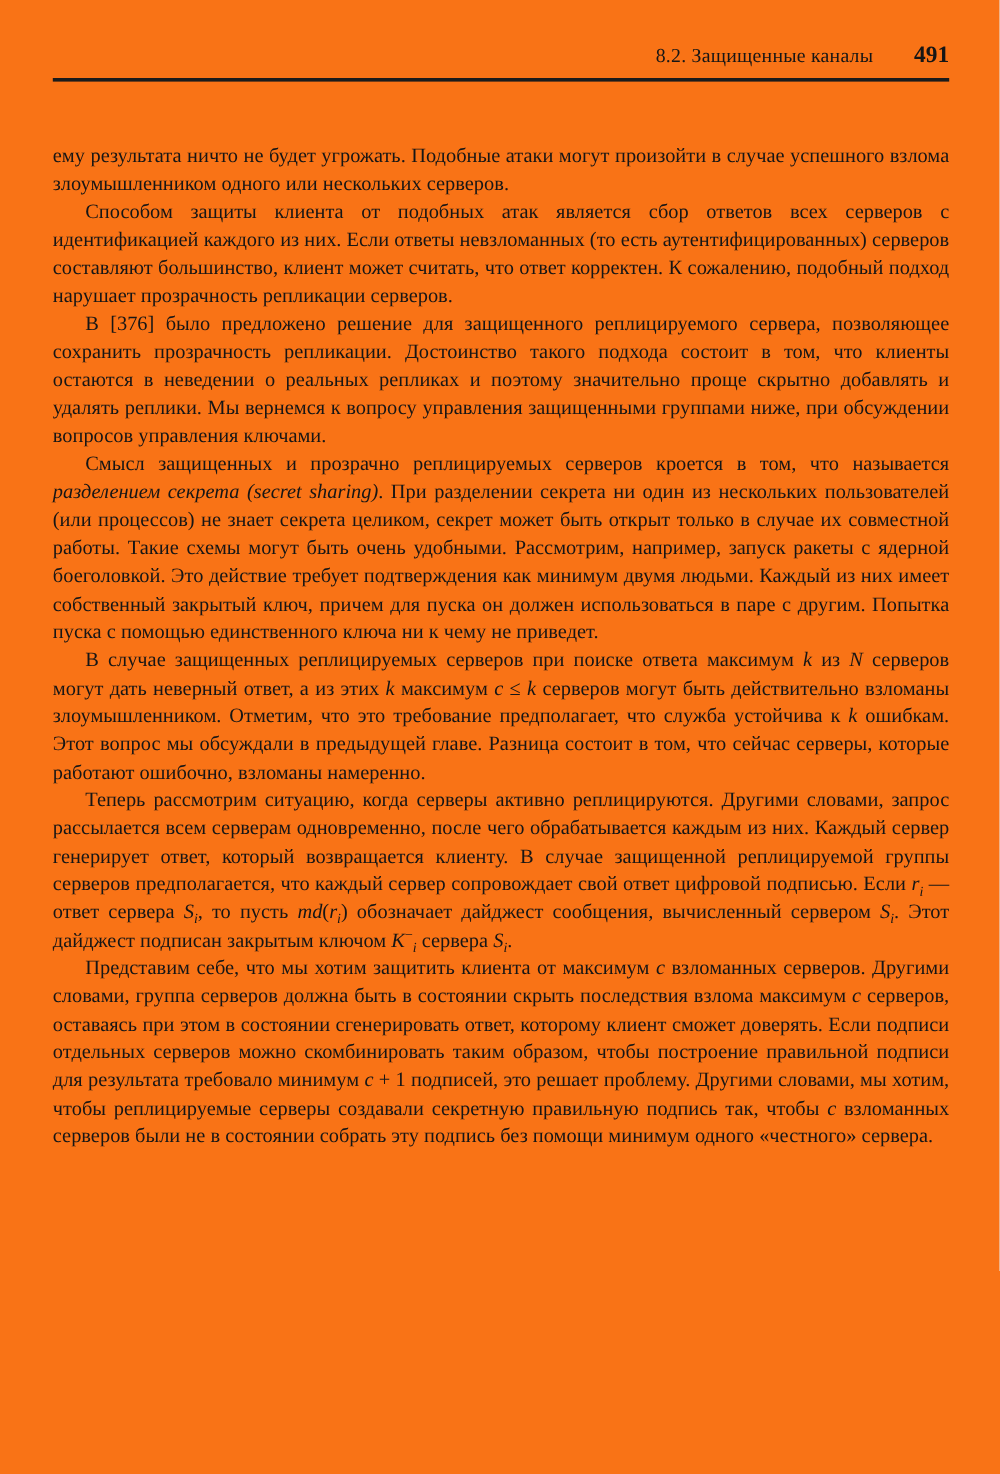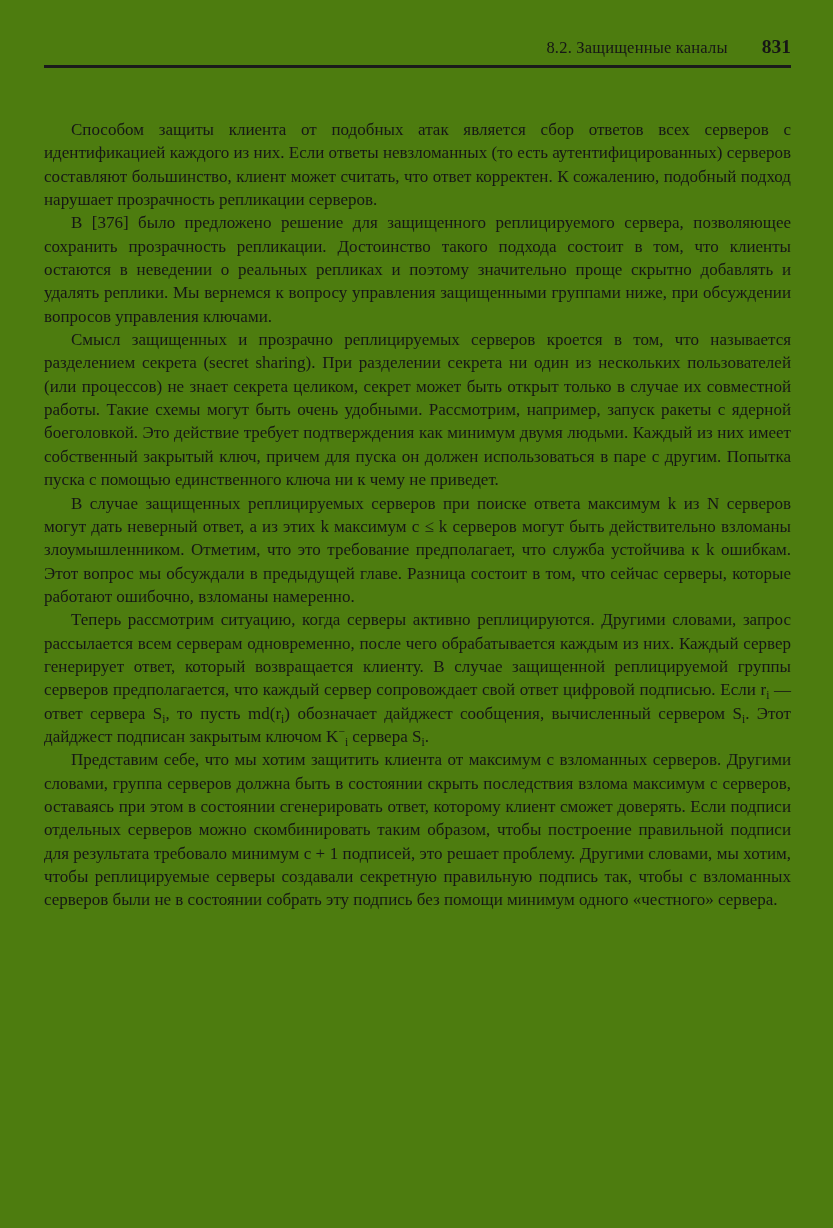--- a/index.html
+++ b/index.html
@@ -1,21 +1,21 @@
 <!DOCTYPE html>
 <html lang="ru"><head>
 <meta charset="utf-8">
 <style>
   html, body { margin: 0; padding: 0; background: #e9e9e9; }
   .page {
     position: relative;
     width: 833px;
     height: 1228px;
     margin: 0 auto;
-    background: #4d7c0f;
+    background: #f97316;
     color: #161616;
     font-family: "Liberation Serif", "DejaVu Serif", serif;
     overflow: hidden;
     box-sizing: border-box;
   }
   .inner {
     padding: 36px 42px 0 44px;
   }
   .running-head {
     display: flex;
@@ -34,38 +34,39 @@
     font-weight: bold;
   }
   .body-text {
     margin-top: 50px;
     font-size: 17px;
     line-height: 23.35px;
     text-align: justify;
   }
   p.para { margin: 0; padding: 0; }
   p.para.indent { text-indent: 27px; }
-  .it { }
+  .it { font-style: italic; }
   sub, sup {
     font-size: 68%;
     line-height: 0;
   }
   sup { vertical-align: super; }
   sub { vertical-align: sub; }
 </style>
 </head>
 <body>
 
 <div class="page">
   <div class="inner">
     <div class="running-head">
       <span class="section">8.2. Защищенные каналы</span>
-      <span class="pagenum">831</span>
+      <span class="pagenum">491</span>
     </div>
     <div class="body-text">
+        <p class="para"><span>ему результата ничто не будет угрожать. Подобные атаки могут произойти в случае успешного взлома злоумышленником одного или нескольких серверов.</span></p>
         <p class="para indent"><span>Способом защиты клиента от подобных атак является сбор ответов всех серверов с идентификацией каждого из них. Если ответы невзломанных (то есть аутентифицированных) серверов составляют большинство, клиент может считать, что ответ корректен. К сожалению, подобный подход нарушает прозрачность репликации серверов.</span></p>
         <p class="para indent"><span>В [376] было предложено решение для защищенного реплицируемого сервера, позволяющее сохранить прозрачность репликации. Достоинство такого подхода состоит в том, что клиенты остаются в неведении о реальных репликах и поэтому значительно проще скрытно добавлять и удалять реплики. Мы вернемся к вопросу управления защищенными группами ниже, при обсуждении вопросов управления ключами.</span></p>
         <p class="para indent"><span>Смысл защищенных и прозрачно реплицируемых серверов кроется в том, что называется </span><span class="it">разделением секрета</span><span> </span><span class="it">(secret sharing)</span><span>. При разделении секрета ни один из нескольких пользователей (или процессов) не знает секрета целиком, секрет может быть открыт только в случае их совместной работы. Такие схемы могут быть очень удобными. Рассмотрим, например, запуск ракеты с ядерной боеголовкой. Это действие требует подтверждения как минимум двумя людьми. Каждый из них имеет собственный закрытый ключ, причем для пуска он должен использоваться в паре с другим. Попытка пуска с помощью единственного ключа ни к чему не приведет.</span></p>
         <p class="para indent"><span>В случае защищенных реплицируемых серверов при поиске ответа максимум </span><span class="it">k</span><span> из </span><span class="it">N</span><span> серверов могут дать неверный ответ, а из этих </span><span class="it">k</span><span> максимум </span><span class="it">c</span><span> ≤ </span><span class="it">k</span><span> серверов могут быть действительно взломаны злоумышленником. Отметим, что это требование предполагает, что служба устойчива к </span><span class="it">k</span><span> ошибкам. Этот вопрос мы обсуждали в предыдущей главе. Разница состоит в том, что сейчас серверы, которые работают ошибочно, взломаны намеренно.</span></p>
         <p class="para indent"><span>Теперь рассмотрим ситуацию, когда серверы активно реплицируются. Другими словами, запрос рассылается всем серверам одновременно, после чего обрабатывается каждым из них. Каждый сервер генерирует ответ, который возвращается клиенту. В случае защищенной реплицируемой группы серверов предполагается, что каждый сервер сопровождает свой ответ цифровой подписью. Если </span><span class="it">r</span><sub class="it">i</sub><span> — ответ сервера </span><span class="it">S</span><sub class="it">i</sub><span>, то пусть </span><span class="it">md</span><span>(</span><span class="it">r</span><sub class="it">i</sub><span>)</span><span> обозначает дайджест сообщения, вычисленный сервером </span><span class="it">S</span><sub class="it">i</sub><span>. Этот дайджест подписан закрытым ключом </span><span class="it">K</span><sup>−</sup><sub class="it">i</sub><span> сервера </span><span class="it">S</span><sub class="it">i</sub><span>.</span></p>
         <p class="para indent"><span>Представим себе, что мы хотим защитить клиента от максимум </span><span class="it">c</span><span> взломанных серверов. Другими словами, группа серверов должна быть в состоянии скрыть последствия взлома максимум </span><span class="it">c</span><span> серверов, оставаясь при этом в состоянии сгенерировать ответ, которому клиент сможет доверять. Если подписи отдельных серверов можно скомбинировать таким образом, чтобы построение правильной подписи для результата требовало минимум </span><span class="it">c</span><span> + 1 подписей, это решает проблему. Другими словами, мы хотим, чтобы реплицируемые серверы создавали секретную правильную подпись так, чтобы </span><span class="it">c</span><span> взломанных серверов были не в состоянии собрать эту подпись без помощи минимум одного «честного» сервера.</span></p>
       </div>
   </div>
 </div>
 

